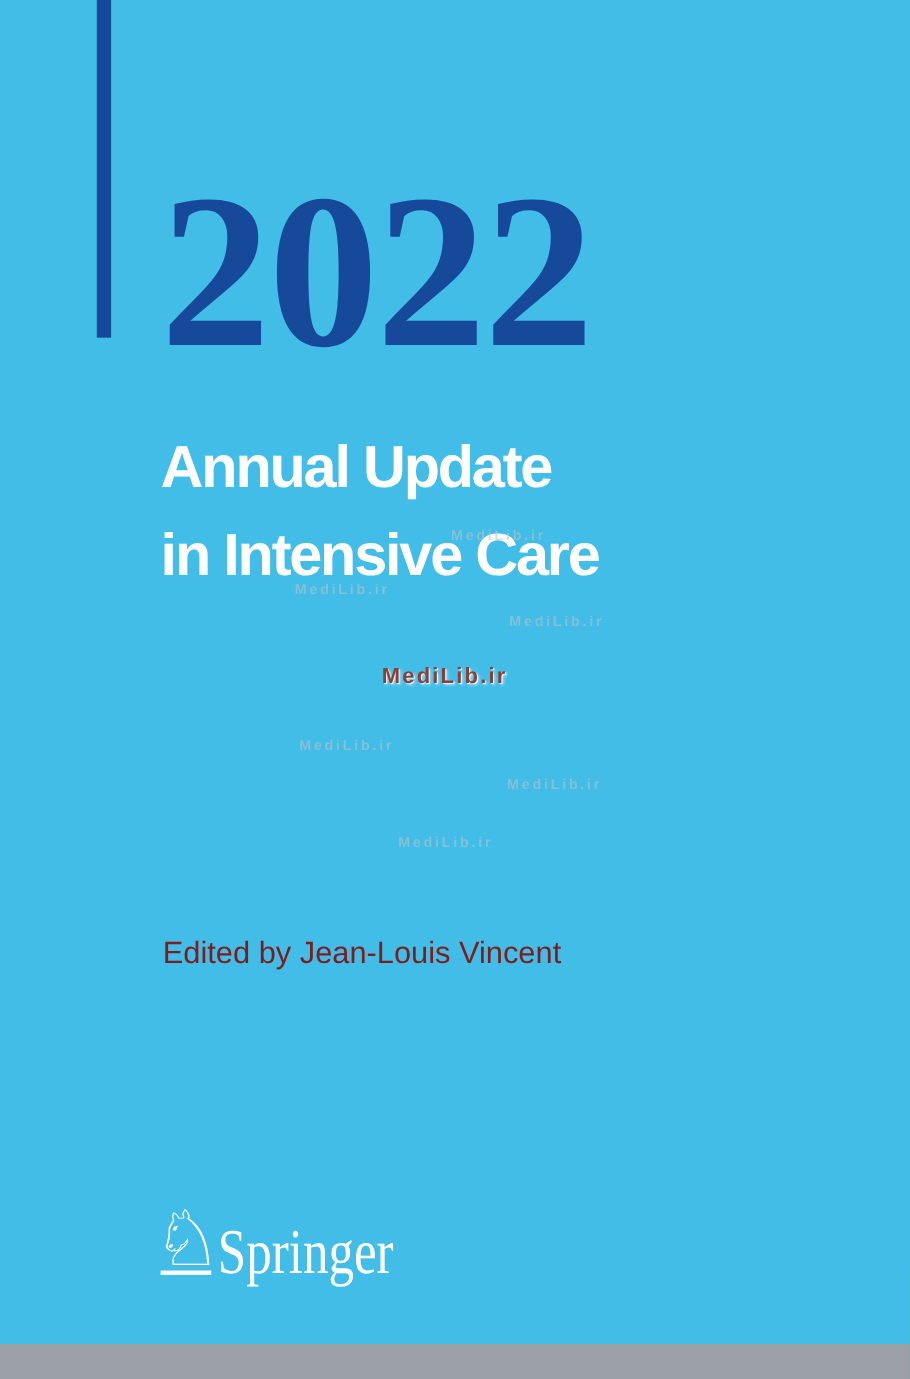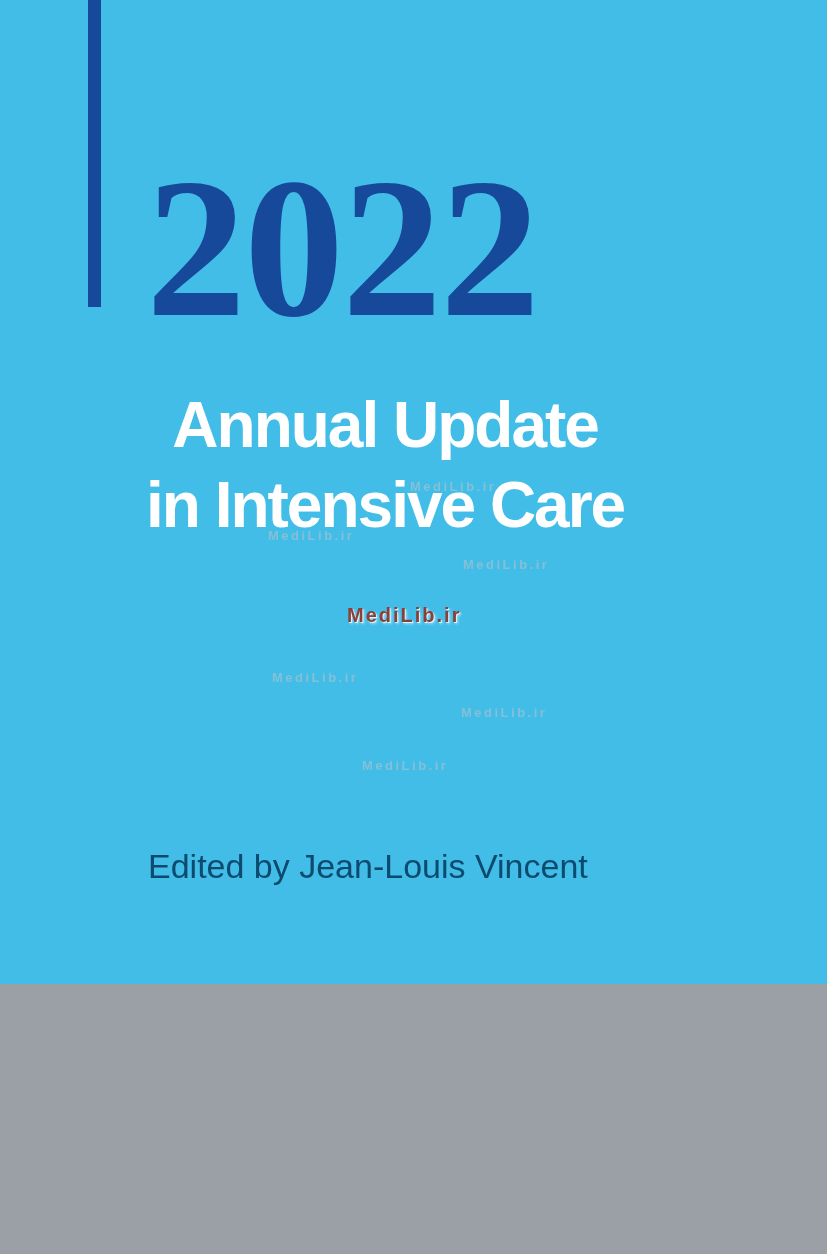--- a/index.html
+++ b/index.html
@@ -1,42 +1,41 @@
 <!DOCTYPE html>
 <html><head>
 <meta charset="utf-8">
 <style>
   html,body{margin:0;padding:0;background:#9aa0a6;}
   .cover{
     position:relative;
-    width:827px;height:984px;
+    width:827px;height:1222px;
     background:#41BDE8;
     overflow:hidden;
     font-family:"Liberation Sans",sans-serif;
-    text-align:center;
   }
   .accent-bar{
     position:absolute;left:88px;top:0;width:13px;height:307px;
     background:#17499B;
   }
   .year{
     position:absolute;left:146px;top:148px;
     font-family:"Liberation Serif",serif;font-weight:700;
     font-size:200px;line-height:200px;letter-spacing:-2px;
     color:#17499B;white-space:nowrap;
   }
   .title{
     position:absolute;left:146px;top:385px;
-    font-weight:700;font-size:64px;line-height:80px;letter-spacing:-2px;
+    font-weight:700;font-size:54px;line-height:80px;letter-spacing:-2px;
     color:#FFFFFF;white-space:nowrap;
   }
   .editor{
     position:absolute;left:148px;top:846px;
-    font-size:34px;line-height:40px;
-    color:#0c4a6e;white-space:nowrap;
+    font-size:28px;line-height:40px;
+    color:#7f1d1d;white-space:nowrap;
   }
   .wm-main{
     position:absolute;left:347px;top:604px;
     font-weight:700;font-size:20px;letter-spacing:2px;
     color:#8A4038;
     text-shadow:1px 1px 0 rgba(255,255,255,0.75), 2px 2px 3px rgba(255,255,255,0.55);
     white-space:nowrap;
   }
   .wm-faint{
     position:absolute;

